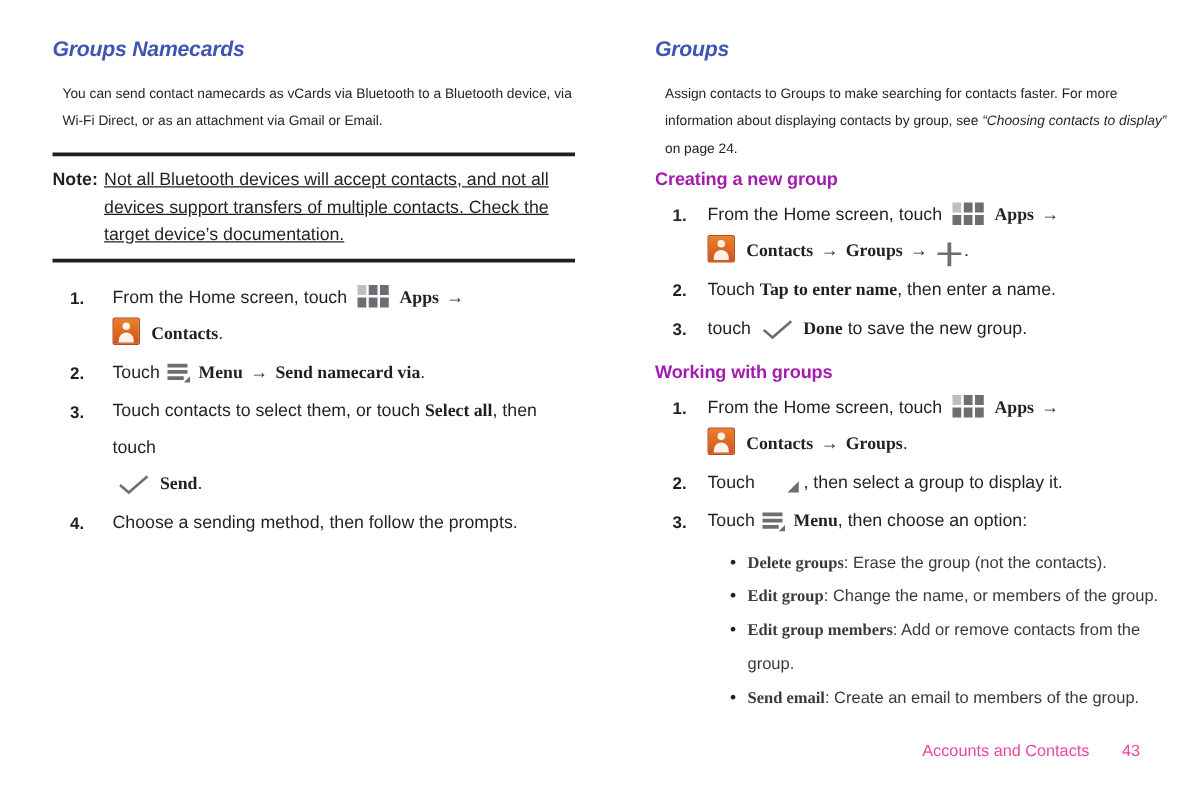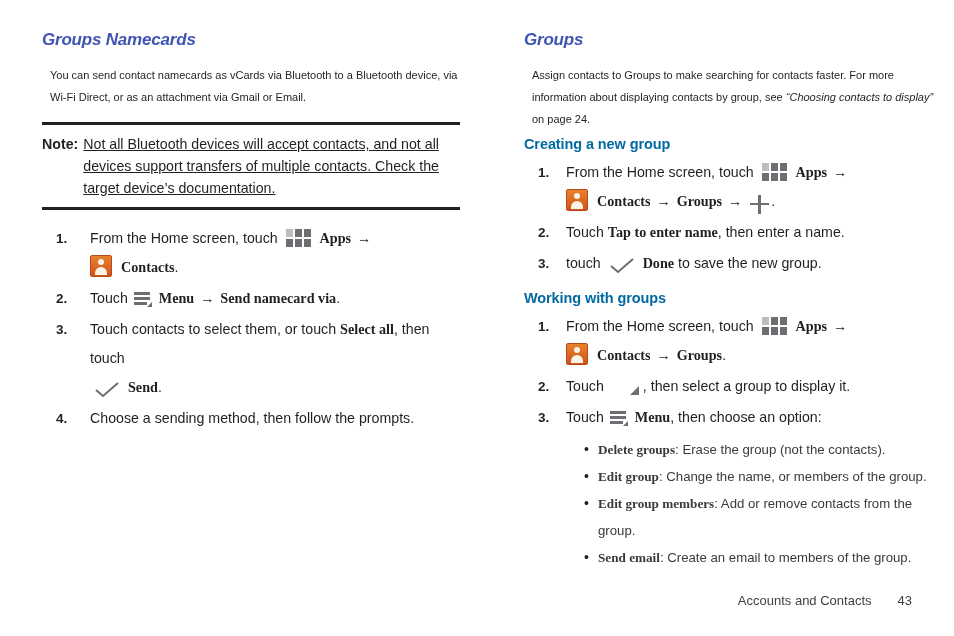--- a/index.html
+++ b/index.html
@@ -32,21 +32,21 @@
     font-size: 17px;
     font-weight: bold;
     font-style: italic;
     color: #4054b2;
     margin: 0 0 14px 0;
     letter-spacing: -0.2px;
   }
   h2.sub-title {
     font-size: 14.5px;
     font-weight: bold;
-    color: #0369a1;
+    color: #a21caf;
     margin: 0 0 6px 0;
     letter-spacing: -0.1px;
   }
 
   
   .para {
     font-size: 11px;
     line-height: 22px;
     margin: 0 0 6px 0;
     padding-left: 8px;
@@ -247,21 +247,21 @@
 
   
   .footer {
     position: absolute;
     left: 0;
     right: 0;
     bottom: 28px;
     text-align: right;
     padding-right: 42px;
     font-size: 13px;
-    color: #404040;
+    color: #ec4899;
   }
   .footer .fname { padding-right: 26px; }
 </style>
 </head>
 <body>
 
 <div class="page">
 
   <div class="col col-left left-col">
 

